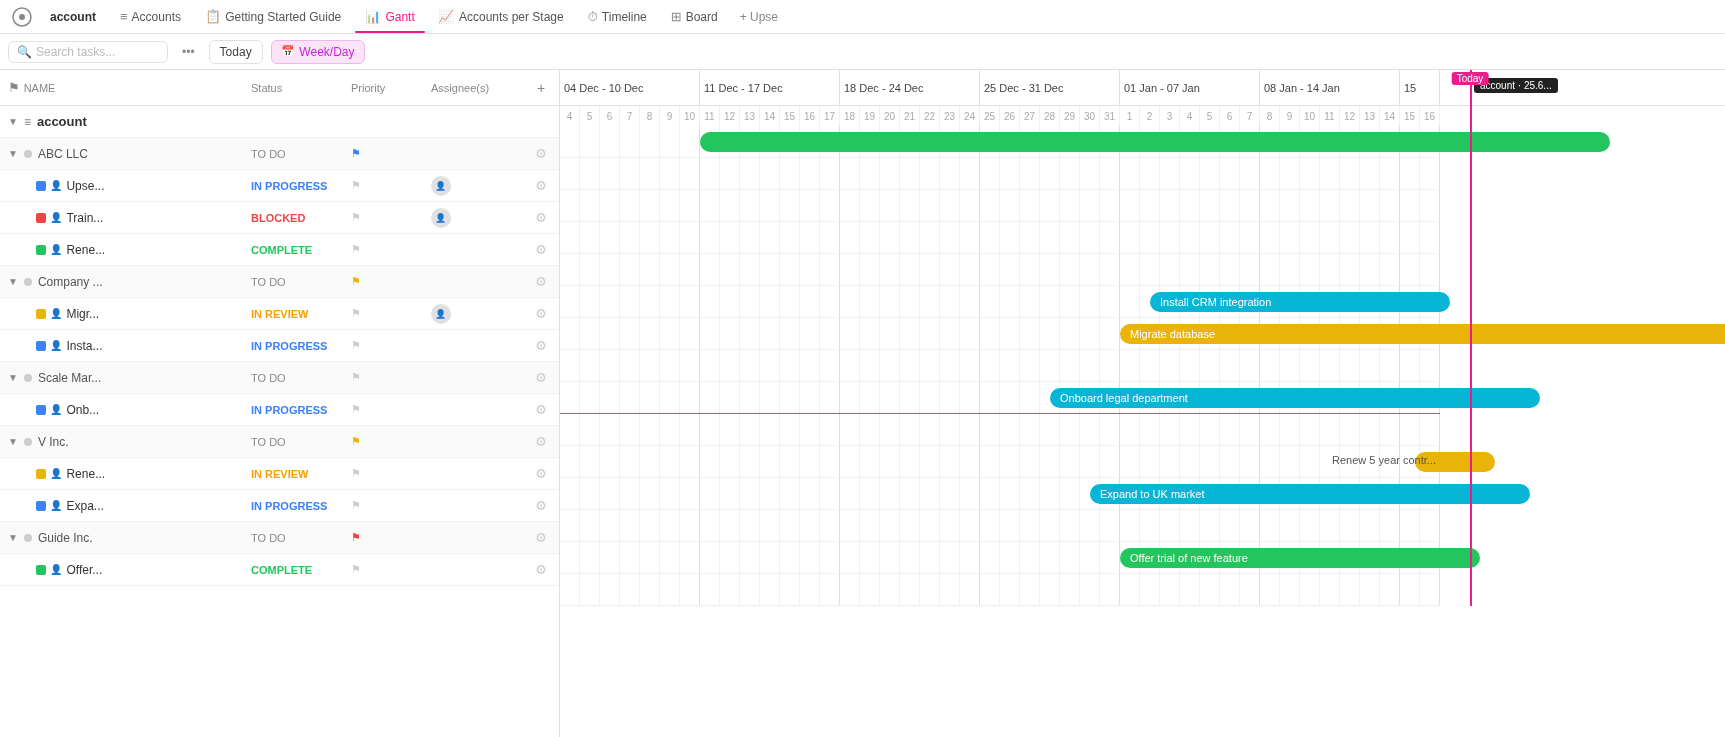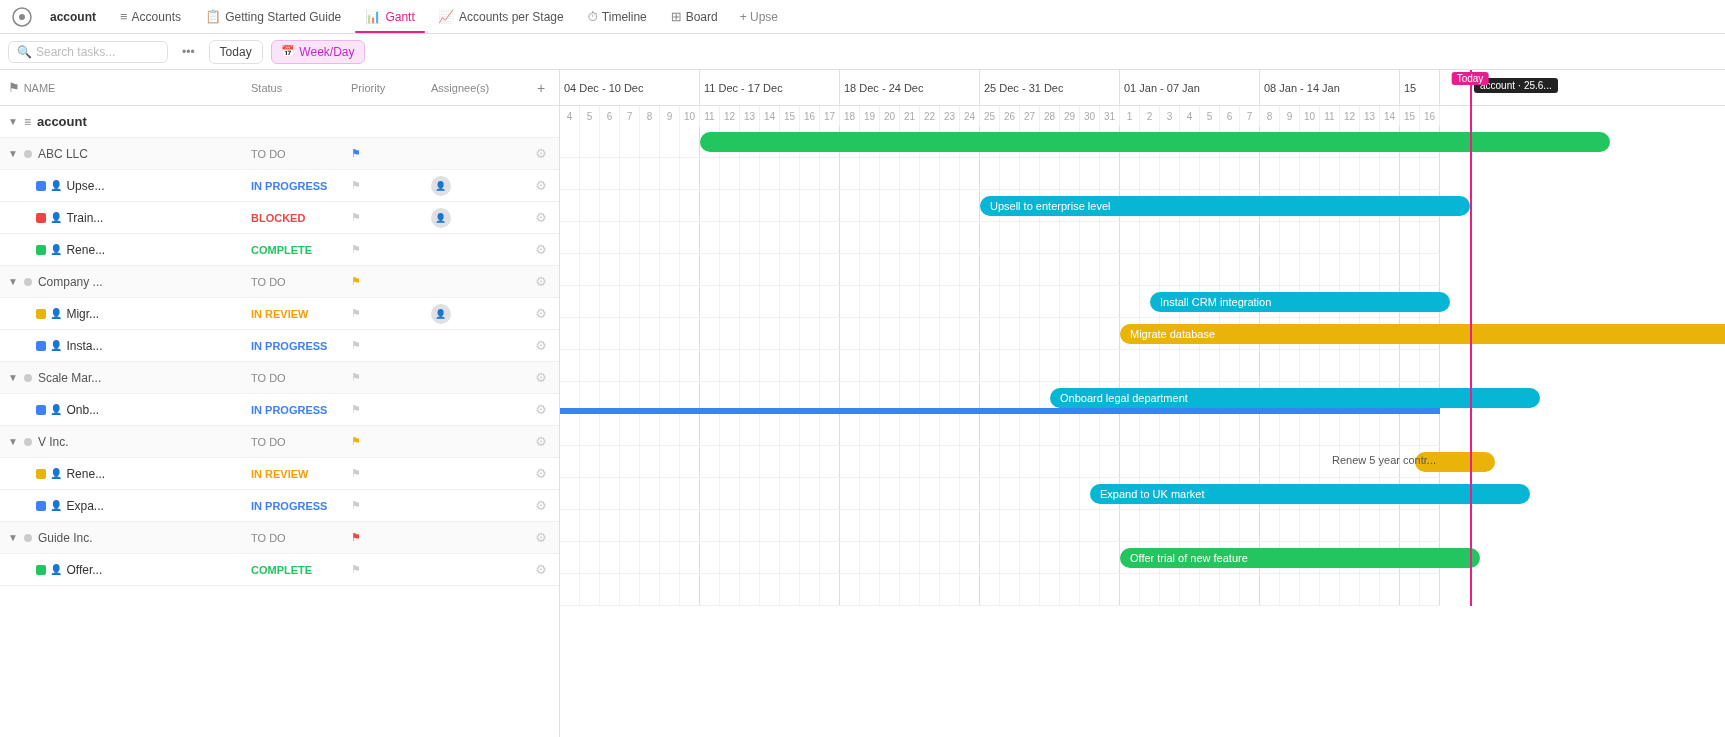--- a/index.html
+++ b/index.html
@@ -628,21 +628,20 @@
             <div style="position:absolute;top:0;bottom:0;left:680px;width:20px;border-right:1px solid #ddd;"></div>
             <div style="position:absolute;top:0;bottom:0;left:700px;width:20px;border-right:1px solid #f0f0f0;"></div>
             <div style="position:absolute;top:0;bottom:0;left:720px;width:20px;border-right:1px solid #f0f0f0;"></div>
             <div style="position:absolute;top:0;bottom:0;left:740px;width:20px;border-right:1px solid #f0f0f0;"></div>
             <div style="position:absolute;top:0;bottom:0;left:760px;width:20px;border-right:1px solid #f0f0f0;"></div>
             <div style="position:absolute;top:0;bottom:0;left:780px;width:20px;border-right:1px solid #f0f0f0;"></div>
             <div style="position:absolute;top:0;bottom:0;left:800px;width:20px;border-right:1px solid #f0f0f0;"></div>
             <div style="position:absolute;top:0;bottom:0;left:820px;width:20px;border-right:1px solid #ddd;"></div>
             <div style="position:absolute;top:0;bottom:0;left:840px;width:20px;border-right:1px solid #f0f0f0;"></div>
             <div style="position:absolute;top:0;bottom:0;left:860px;width:20px;border-right:1px solid #ddd;"></div>
-            <div class="gantt-bar" style="position: absolute; left: 420px; width: 490px; top: 6px; height: 20px; border-radius: 10px; background: rgb(6, 182, 212); display: flex; align-items: center; padding: 0px 10px; font-size: 11px; color: rgb(255, 255, 255); font-weight: 500; white-space: nowrap; cursor: pointer; z-index: 3;">Upsell to enterprise level</div>
           </div>
           <div class="gantt-row" style="width:880px;height:32px;border-bottom:1px solid #f0f0f0;position:relative;">
             <div style="position:absolute;top:0;bottom:0;left:0px;width:20px;border-right:1px solid #f0f0f0;"></div>
             <div style="position:absolute;top:0;bottom:0;left:20px;width:20px;border-right:1px solid #f0f0f0;"></div>
             <div style="position:absolute;top:0;bottom:0;left:40px;width:20px;border-right:1px solid #f0f0f0;"></div>
             <div style="position:absolute;top:0;bottom:0;left:60px;width:20px;border-right:1px solid #f0f0f0;"></div>
             <div style="position:absolute;top:0;bottom:0;left:80px;width:20px;border-right:1px solid #f0f0f0;"></div>
             <div style="position:absolute;top:0;bottom:0;left:100px;width:20px;border-right:1px solid #f0f0f0;"></div>
             <div style="position:absolute;top:0;bottom:0;left:120px;width:20px;border-right:1px solid #ddd;"></div>
             <div style="position:absolute;top:0;bottom:0;left:140px;width:20px;border-right:1px solid #f0f0f0;"></div>
@@ -862,21 +861,21 @@
             <div style="position:absolute;top:0;bottom:0;left:700px;width:20px;border-right:1px solid #f0f0f0;"></div>
             <div style="position:absolute;top:0;bottom:0;left:720px;width:20px;border-right:1px solid #f0f0f0;"></div>
             <div style="position:absolute;top:0;bottom:0;left:740px;width:20px;border-right:1px solid #f0f0f0;"></div>
             <div style="position:absolute;top:0;bottom:0;left:760px;width:20px;border-right:1px solid #f0f0f0;"></div>
             <div style="position:absolute;top:0;bottom:0;left:780px;width:20px;border-right:1px solid #f0f0f0;"></div>
             <div style="position:absolute;top:0;bottom:0;left:800px;width:20px;border-right:1px solid #f0f0f0;"></div>
             <div style="position:absolute;top:0;bottom:0;left:820px;width:20px;border-right:1px solid #ddd;"></div>
             <div style="position:absolute;top:0;bottom:0;left:840px;width:20px;border-right:1px solid #f0f0f0;"></div>
             <div style="position:absolute;top:0;bottom:0;left:860px;width:20px;border-right:1px solid #ddd;"></div>
           </div>
-          <div class="gantt-row" style="width:880px;height:32px;border-bottom:6px solid #3b82f6;position:relative;">
+          <div class="gantt-row" style="width:880px;height:32px;border-bottom:1px solid #3b82f6;position:relative;">
             <div style="position:absolute;top:0;bottom:0;left:0px;width:20px;border-right:1px solid #f0f0f0;"></div>
             <div style="position:absolute;top:0;bottom:0;left:20px;width:20px;border-right:1px solid #f0f0f0;"></div>
             <div style="position:absolute;top:0;bottom:0;left:40px;width:20px;border-right:1px solid #f0f0f0;"></div>
             <div style="position:absolute;top:0;bottom:0;left:60px;width:20px;border-right:1px solid #f0f0f0;"></div>
             <div style="position:absolute;top:0;bottom:0;left:80px;width:20px;border-right:1px solid #f0f0f0;"></div>
             <div style="position:absolute;top:0;bottom:0;left:100px;width:20px;border-right:1px solid #f0f0f0;"></div>
             <div style="position:absolute;top:0;bottom:0;left:120px;width:20px;border-right:1px solid #ddd;"></div>
             <div style="position:absolute;top:0;bottom:0;left:140px;width:20px;border-right:1px solid #f0f0f0;"></div>
             <div style="position:absolute;top:0;bottom:0;left:160px;width:20px;border-right:1px solid #f0f0f0;"></div>
             <div style="position:absolute;top:0;bottom:0;left:180px;width:20px;border-right:1px solid #f0f0f0;"></div>

